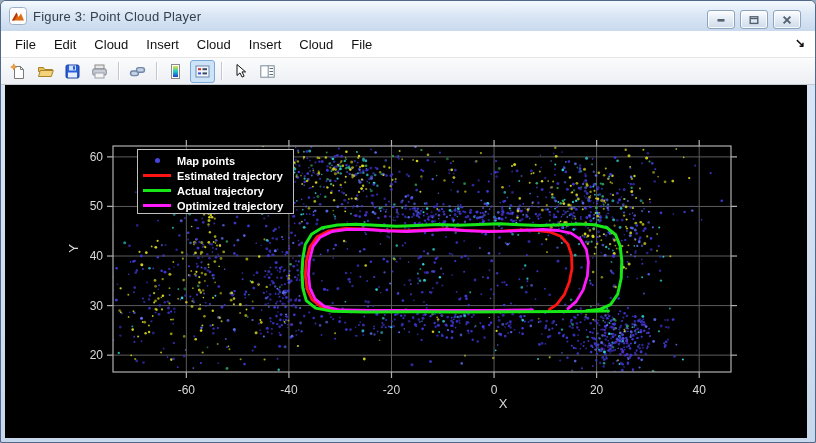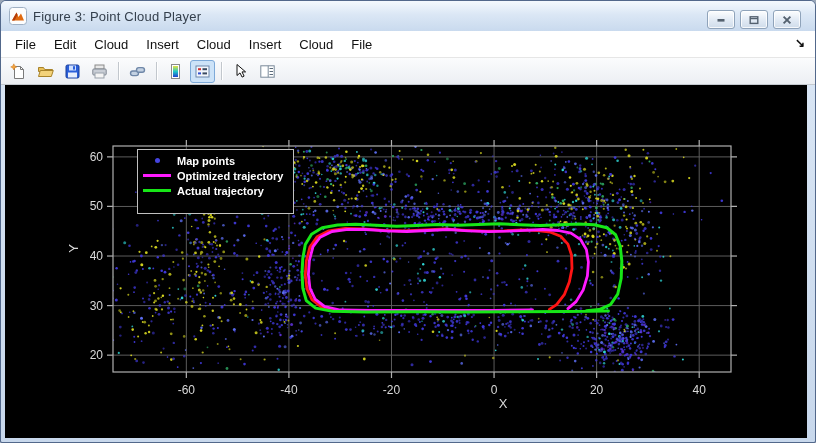--- a/index.html
+++ b/index.html
@@ -2682,27 +2682,33 @@
 
     <div class="legend">
       <div class="legend-row">
         <span class="legend-marker">
             <span class="legend-dot" style="background: rgb(69, 68, 224);"></span>
           </span>
         <span class="legend-label">Map points</span>
       </div>
       <div class="legend-row">
         <span class="legend-marker">
-            <span class="legend-line" style="background: rgb(255, 26, 255);"></span>
+            <span class="legend-line" style="background: rgb(255, 20, 20);"></span>
           </span>
-        <span class="legend-label">Optimized trajectory</span>
+        <span class="legend-label">Estimated trajectory</span>
       </div>
       <div class="legend-row">
         <span class="legend-marker">
             <span class="legend-line" style="background: rgb(23, 230, 23);"></span>
           </span>
         <span class="legend-label">Actual trajectory</span>
+      </div>
+      <div class="legend-row">
+        <span class="legend-marker">
+            <span class="legend-line" style="background: rgb(255, 26, 255);"></span>
+          </span>
+        <span class="legend-label">Optimized trajectory</span>
       </div>
     </div>
   </div>
 
   <div class="win-bottom"></div>
 </div>
 
 </body></html>

